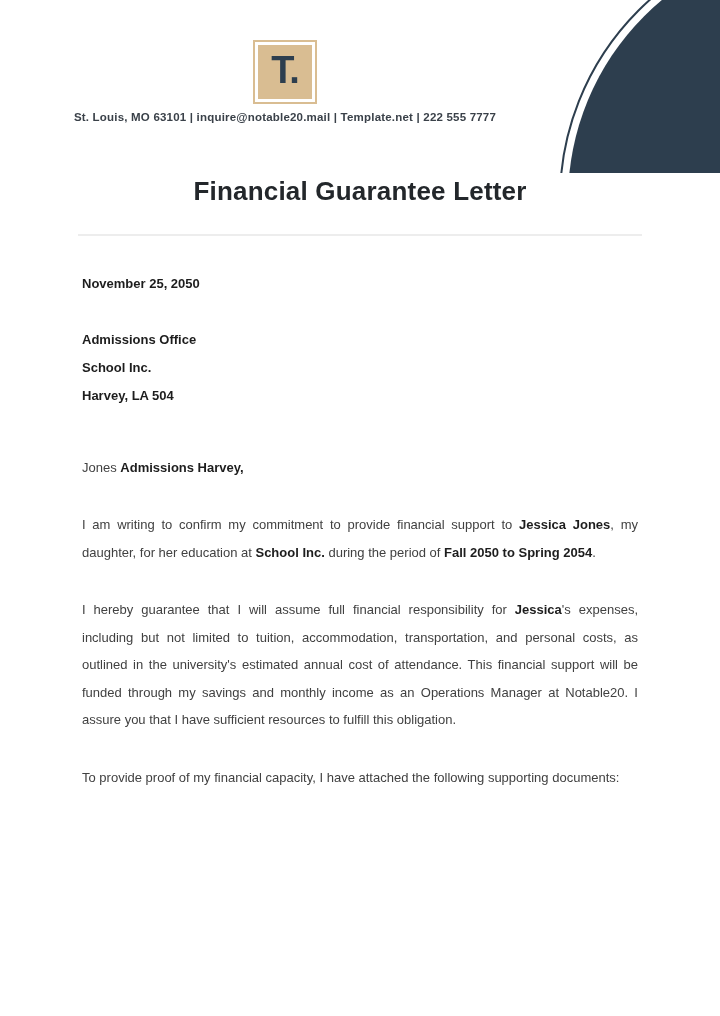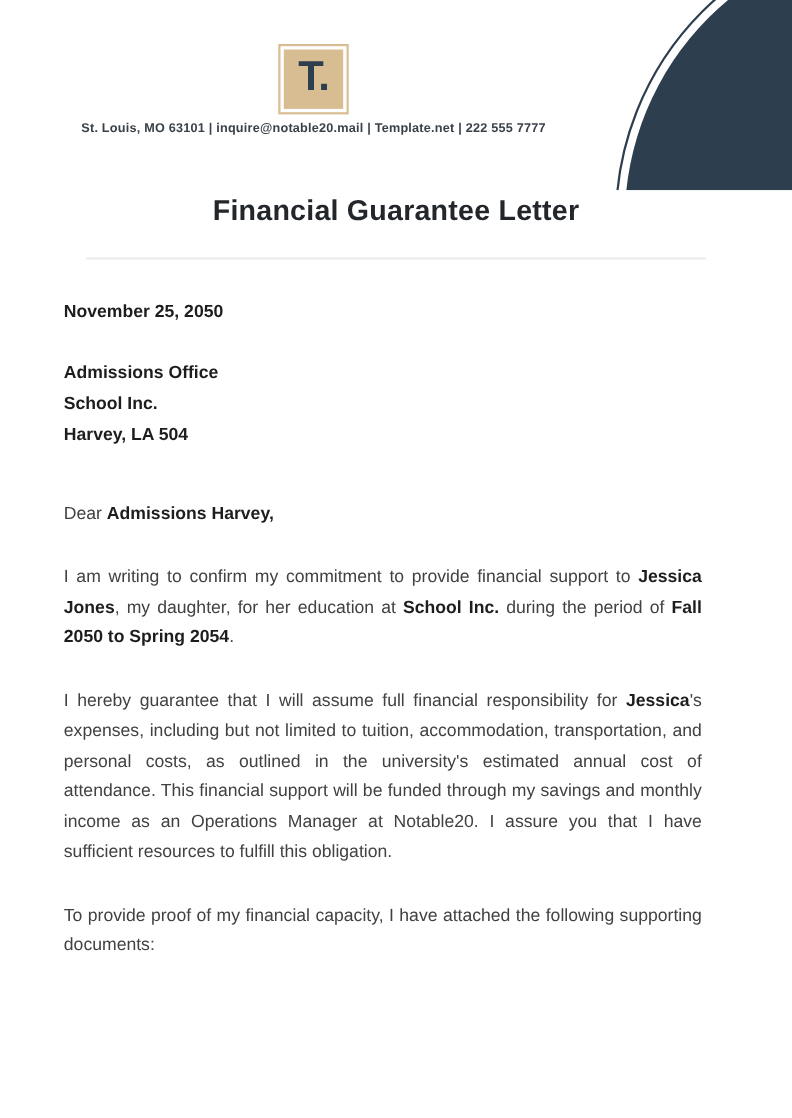--- a/index.html
+++ b/index.html
@@ -73,22 +73,22 @@
     line-height: 32px;
   }
   .divider {
     margin: 27px 78px 0 78px;
     height: 0;
     border-top: 2px solid #ededed;
   }
 
   
   .letter-body {
-    padding: 34px 82px 0 58px;
-    font-size: 16px;
+    padding: 34px 82px 0 82px;
+    font-size: 13px;
     line-height: 27.5px;
     color: #414141;
   }
   .letter-body .b, .bold-line { font-weight: 700; color: #1d1d1d; }
   .date-line { margin-bottom: 28px; }
   .recipient-block { margin-bottom: 44px; }
   .recipient-line { display: block; line-height: 28px; }
   .salutation { margin-bottom: 30px; }
   .letter-paragraph {
     text-align: justify;
@@ -120,20 +120,20 @@
   <div class="letter-body">
 
     <div class="date-line bold-line">November 25, 2050</div>
 
     <div class="recipient-block">
       <span class="recipient-line bold-line">Admissions Office</span>
       <span class="recipient-line bold-line">School Inc.</span>
       <span class="recipient-line bold-line">Harvey, LA 504</span>
     </div>
 
-    <div class="salutation"><span>Dear </span><span class="b">Admissions Harvey,</span></div>
+    <div class="salutation"><span>Jones </span><span class="b">Admissions Harvey,</span></div>
 
     <p class="letter-paragraph"><span>I am writing to confirm my commitment to provide financial support to </span><span class="b">Jessica Jones</span><span>, my daughter, for her education at </span><span class="b">School Inc.</span><span> during the period of </span><span class="b">Fall 2050 to Spring 2054</span><span>.</span></p>
     <p class="letter-paragraph"><span>I hereby guarantee that I will assume full financial responsibility for </span><span class="b">Jessica</span><span>'s expenses, including but not limited to tuition, accommodation, transportation, and personal costs, as outlined in the university's estimated annual cost of attendance. This financial support will be funded through my savings and monthly income as an Operations Manager at Notable20. I assure you that I have sufficient resources to fulfill this obligation.</span></p>
     <p class="letter-paragraph"><span>To provide proof of my financial capacity, I have attached the following supporting documents:</span></p>
 
   </div>
 </div>
 
 </body></html>

